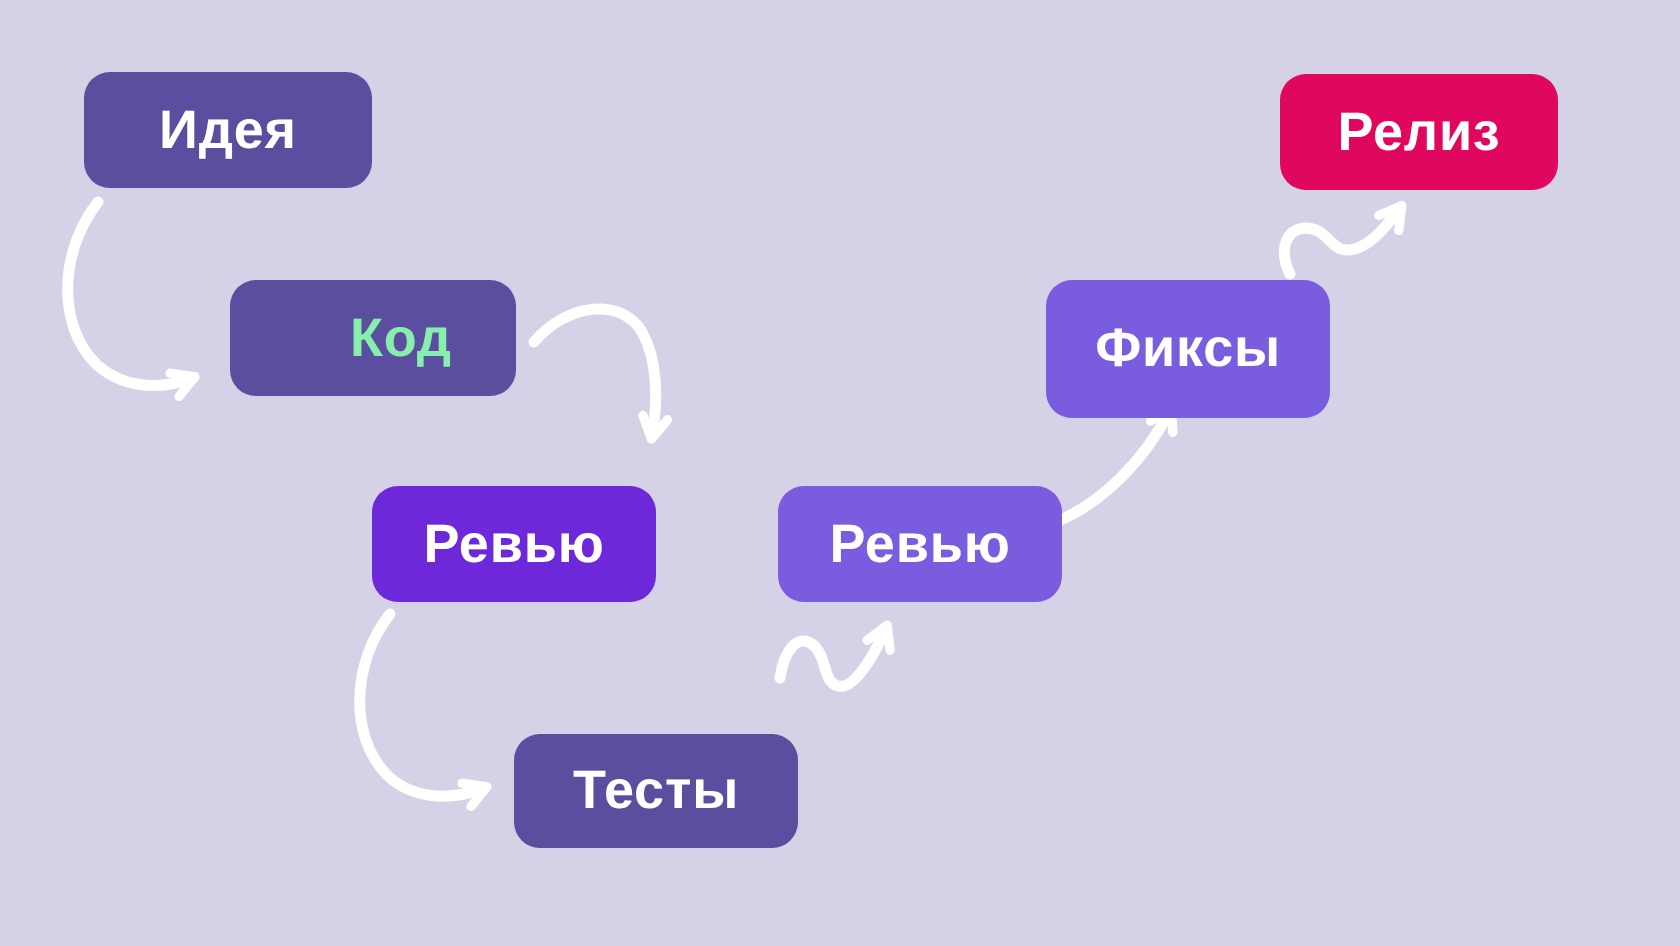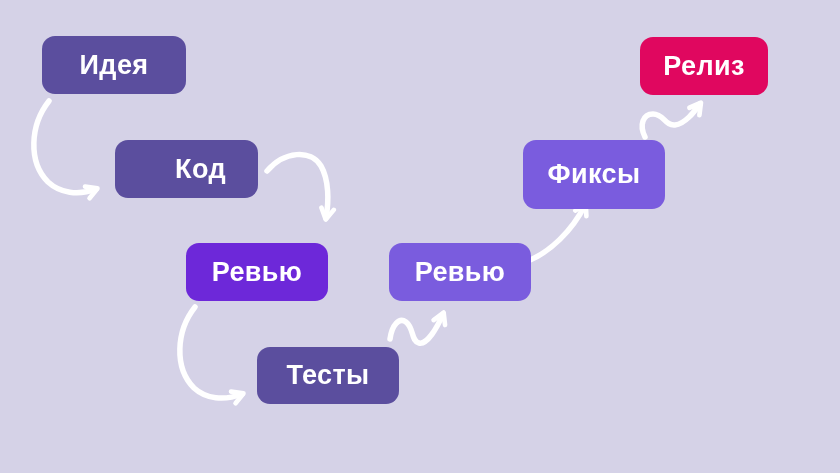--- a/index.html
+++ b/index.html
@@ -56,31 +56,31 @@
         <path d="M 390,339 C 392,325 399,317 406,322 C 414,328 411,341 419,343 C 427,345 437,328 443,314" fill="none" stroke="#ffffff" stroke-width="5.5" stroke-linecap="round" stroke-linejoin="round" marker-end="url(#arrowhead)"></path>
         <path d="M 528,261 C 550,252 572,231 585,205" fill="none" stroke="#ffffff" stroke-width="5.5" stroke-linecap="round" stroke-linejoin="round" marker-end="url(#arrowhead)"></path>
         <path d="M 645,137 C 639,125 643,114 653,114 C 664,114 665,126 675,125 C 685,124 694,112 700,104" fill="none" stroke="#ffffff" stroke-width="5.5" stroke-linecap="round" stroke-linejoin="round" marker-end="url(#arrowhead)"></path>
       </g>
   </svg>
   <div id="node-layer">
       <div class="node" style="left: 42px; top: 36px; width: 144px; height: 58px; background: rgb(91, 78, 158);">
         <span class="node-label" style="color: rgb(255, 255, 255);">Идея</span>
       </div>
       <div class="node" style="left: 115px; top: 140px; width: 143px; height: 58px; background: rgb(91, 78, 158);">
-        <span class="node-label" style="color: #ffffff; margin-left: 28px;">Код</span>
+        <span class="node-label" style="color: #86efac; margin-left: 28px;">Код</span>
       </div>
       <div class="node" style="left: 186px; top: 243px; width: 142px; height: 58px; background: #6d28d9;">
         <span class="node-label" style="color: rgb(255, 255, 255);">Ревью</span>
       </div>
-      <div class="node" style="left: 257px; top: 347px; width: 142px; height: 57px; background: rgb(91, 78, 158);">
+      <div class="node" style="left: 257px; top: 367px; width: 142px; height: 57px; background: rgb(91, 78, 158);">
         <span class="node-label" style="color: rgb(255, 255, 255);">Тесты</span>
       </div>
       <div class="node" style="left: 389px; top: 243px; width: 142px; height: 58px; background: rgb(122, 92, 222);">
         <span class="node-label" style="color: rgb(255, 255, 255);">Ревью</span>
       </div>
       <div class="node" style="left: 523px; top: 140px; width: 142px; height: 69px; background: rgb(122, 92, 222);">
         <span class="node-label" style="color: rgb(255, 255, 255);">Фиксы</span>
       </div>
-      <div class="node" style="left: 640px; top: 37px; width: 128px; height: 58px; background: rgb(224, 7, 95);">
+      <div class="node" style="left: 640px; top: 37px; width: 139px; height: 58px; background: rgb(224, 7, 95);">
         <span class="node-label" style="color: rgb(255, 255, 255);">Релиз</span>
       </div>
     </div>
 </div>
 
 </body></html>

